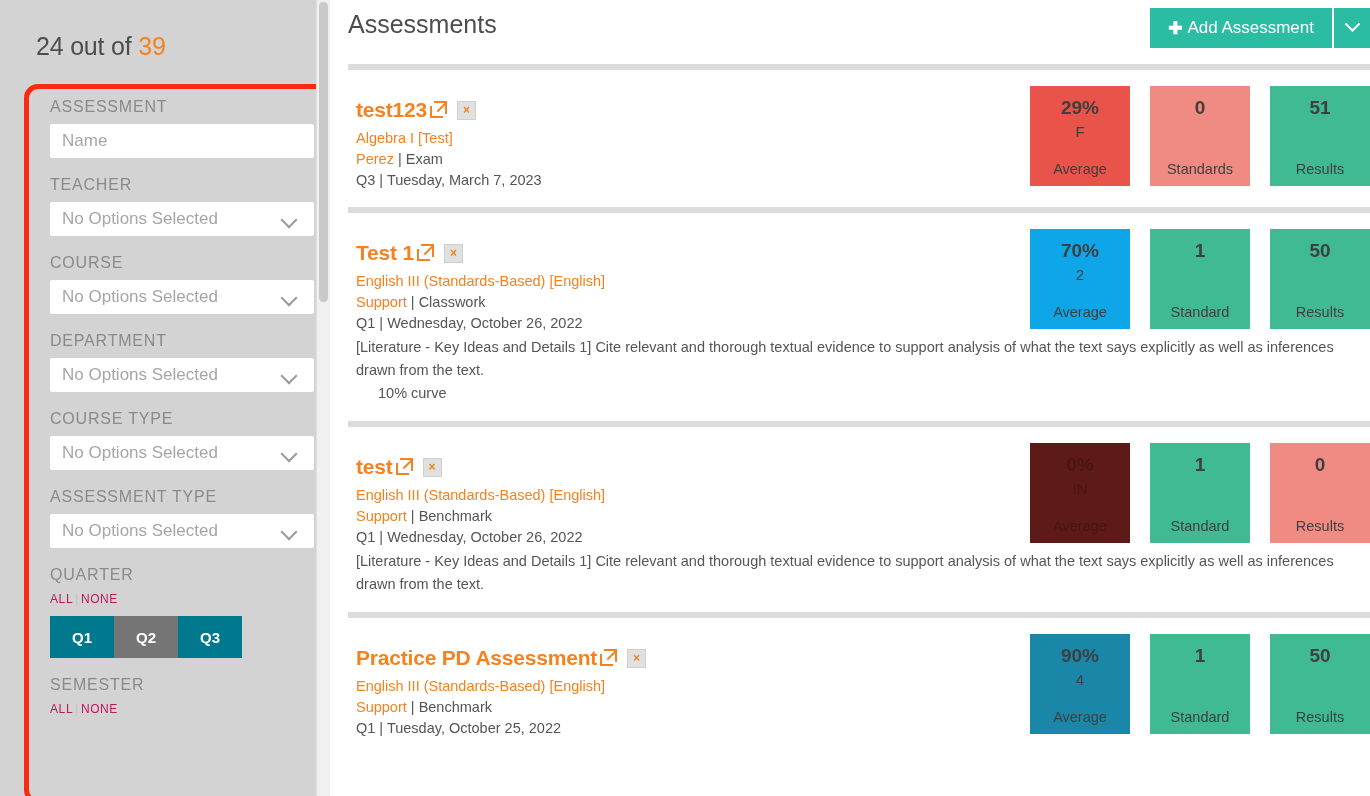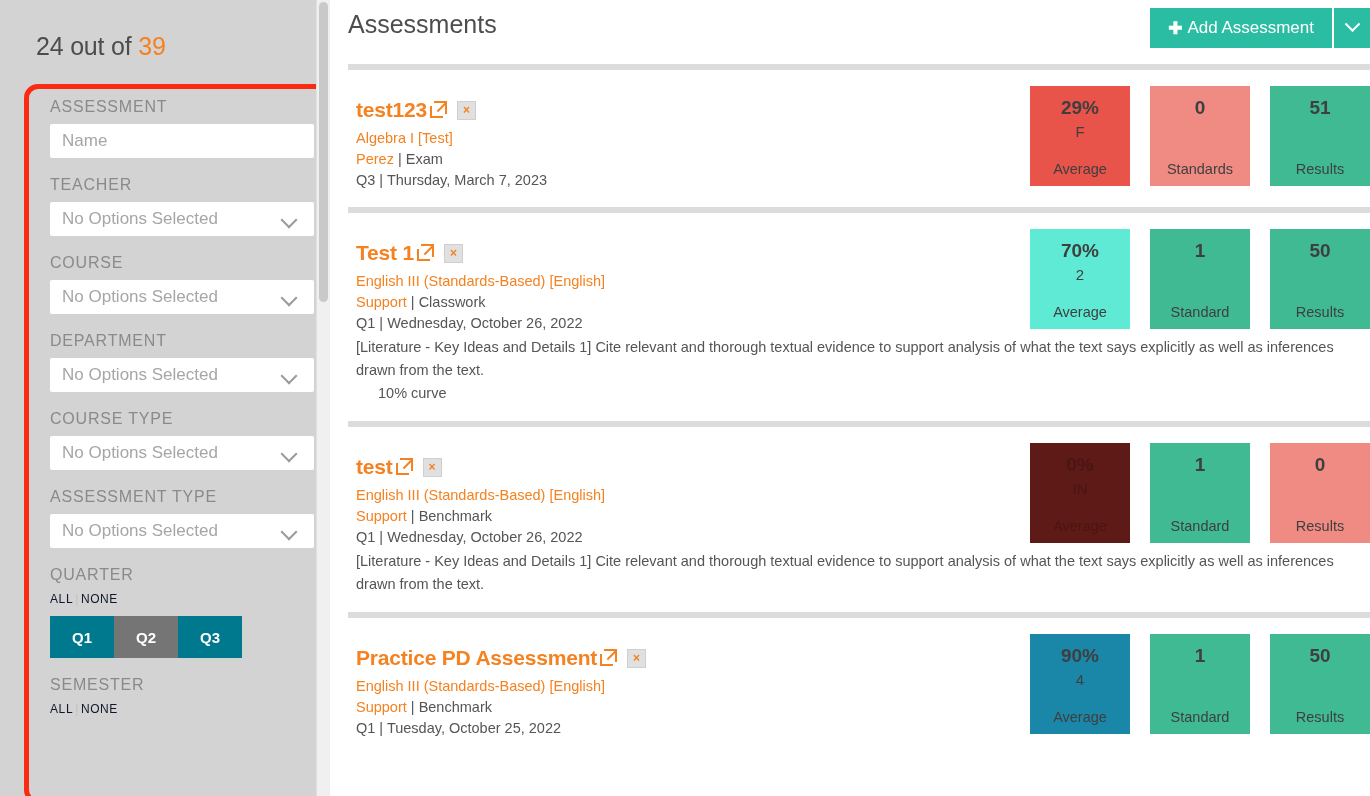--- a/index.html
+++ b/index.html
@@ -97,21 +97,21 @@
     border-right: 2.5px solid #9b9b9b;
     border-bottom: 2.5px solid #9b9b9b;
     transform: rotate(45deg);
   }
   .allnone {
     font-size: 12px;
     letter-spacing: 0.6px;
     margin-bottom: 10px;
     color: #f58220;
   }
-  .allnone a { color: #0f172a; text-decoration: none; }
+  .allnone a { color: #be185d; text-decoration: none; }
   .allnone .sep { color: #c2c2c2; margin: 0 2px; }
   .quarter-group { display: flex; }
   .qbtn {
     width: 64px; height: 42px;
     display: flex; align-items: center; justify-content: center;
     color: #ffffff;
     font-size: 15px;
     font-weight: bold;
     background: #00798f;
   }
@@ -406,21 +406,21 @@
         <span class="ext-icon">
             <span class="ext-arrow"></span>
           </span>
         <span class="del-btn">×</span>
       </div>
       <div class="meta-line link">Algebra I [Test]</div>
       <div class="meta-line">
         <span class="lnk">Perez</span><span> | </span><span>Exam</span>
       </div>
       <div class="meta-line">
-        <span>Q3</span><span> | </span><span>Thursday, March 7, 2023</span>
+        <span>Q3</span><span> | </span><span>Tuesday, March 7, 2023</span>
       </div>
       <div class="tiles">
         <div class="tile" style="background:#e8534a">
           <div class="t-val">29%</div>
           <div class="t-sub">F</div>
           <div class="t-label">Average</div>
         </div>
         <div class="tile" style="background:#ef8b82">
           <div class="t-val">0</div>
           <div class="t-sub"></div>
@@ -446,21 +446,21 @@
       <div class="meta-line link">English III (Standards-Based) [English]</div>
       <div class="meta-line">
         <span class="lnk">Support</span><span> | </span><span>Classwork</span>
       </div>
       <div class="meta-line">
         <span>Q1</span><span> | </span><span>Wednesday, October 26, 2022</span>
       </div>
       <div class="desc">[Literature - Key Ideas and Details 1] Cite relevant and thorough textual evidence to support analysis of what the text says explicitly as well as inferences drawn from the text.</div>
       <div class="note">10% curve</div>
       <div class="tiles">
-        <div class="tile" style="background:#5eead4">
+        <div class="tile" style="background:#0ea5e9">
           <div class="t-val">70%</div>
           <div class="t-sub">2</div>
           <div class="t-label">Average</div>
         </div>
         <div class="tile" style="background:#3fba93">
           <div class="t-val">1</div>
           <div class="t-sub"></div>
           <div class="t-label">Standard</div>
         </div>
         <div class="tile" style="background:#3fba93">

